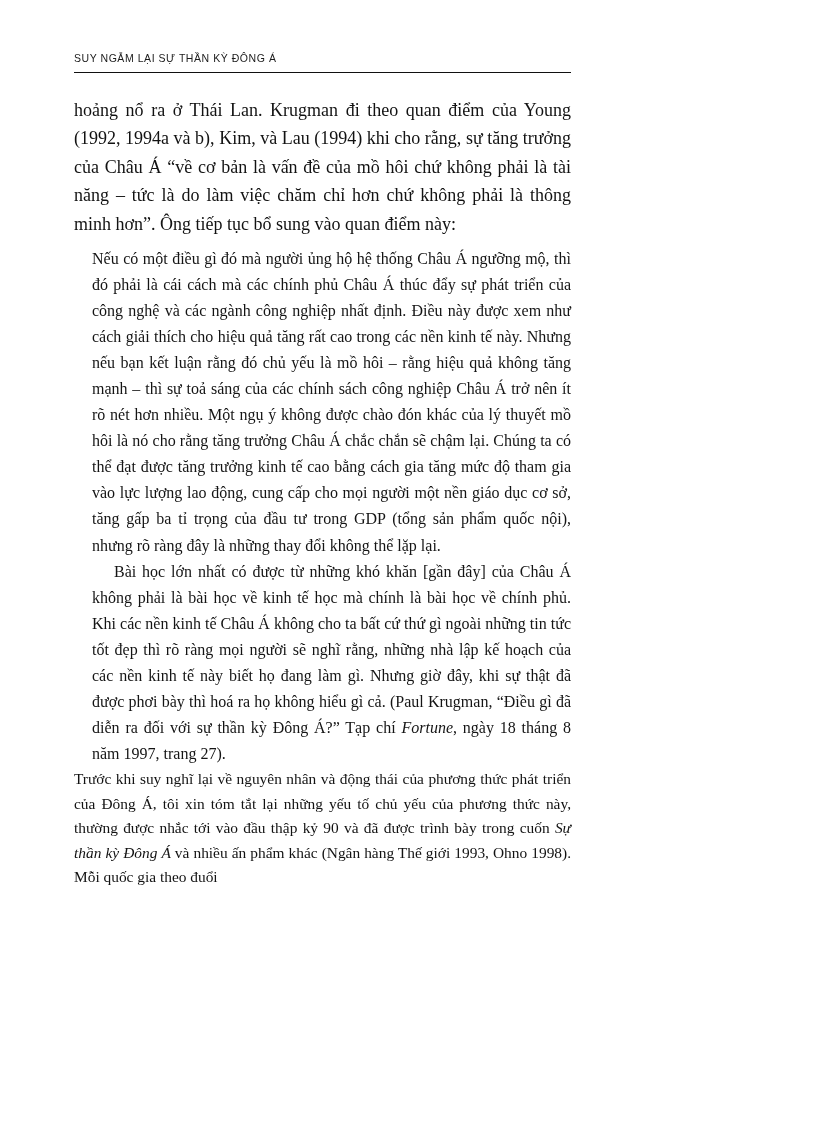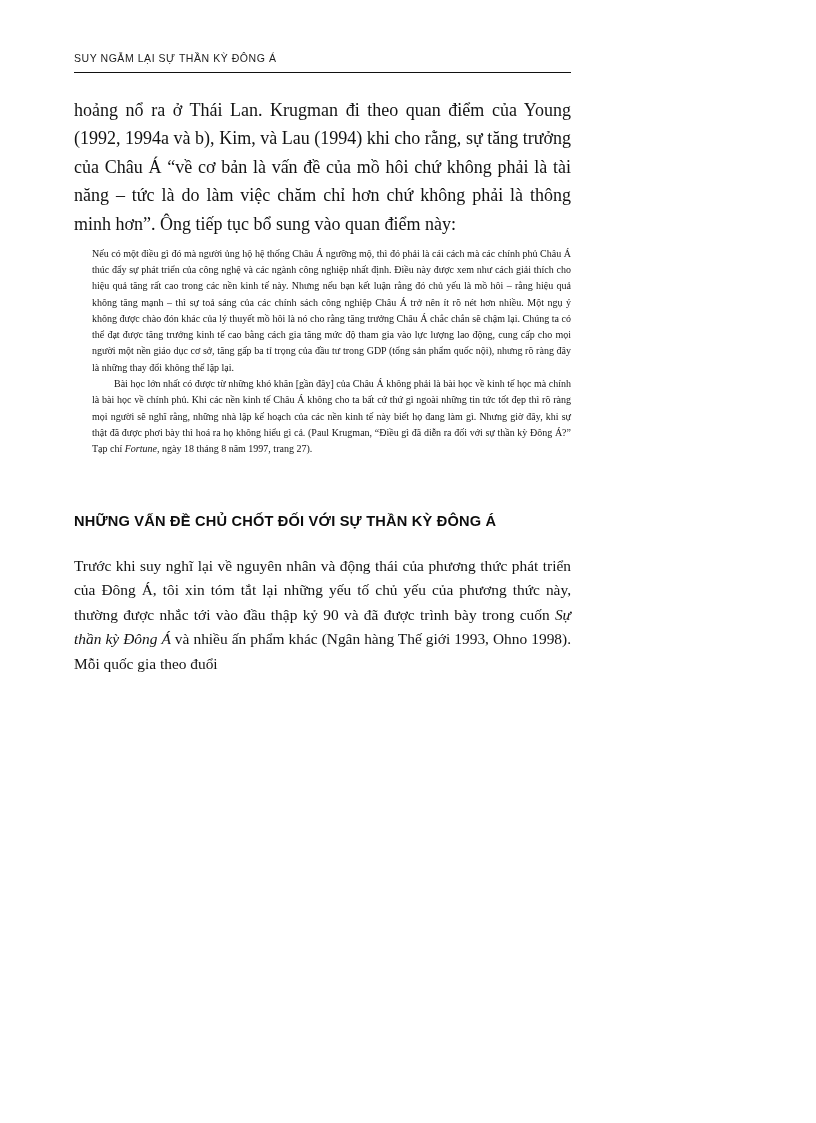--- a/index.html
+++ b/index.html
@@ -57,21 +57,21 @@
     color: #121212;
     -webkit-font-smoothing: none;
   }
 
   
   .quote {
     margin: 7px 0 0 0;
     padding-left: 18px;
   }
   .quote p {
-    font-size: 10px;
+    font-size: 16px;
     line-height: 1.63;
     text-align: justify;
     text-justify: inter-word;
     margin: 0;
     color: #141414;
   }
   .quote p + p {
     text-indent: 22px;
   }
 
@@ -107,18 +107,17 @@
 
     <div class="rule"></div>
 
     <p class="para">hoảng nổ ra ở Thái Lan. Krugman đi theo quan điểm của Young (1992, 1994a và b), Kim, và Lau (1994) khi cho rằng, sự tăng trưởng của Châu Á “về cơ bản là vấn đề của mồ hôi chứ không phải là tài năng – tức là do làm việc chăm chỉ hơn chứ không phải là thông minh hơn”. Ông tiếp tục bổ sung vào quan điểm này:</p>
 
     <div class="quote">
       <p>Nếu có một điều gì đó mà người ủng hộ hệ thống Châu Á ngưỡng mộ, thì đó phải là cái cách mà các chính phủ Châu Á thúc đẩy sự phát triển của công nghệ và các ngành công nghiệp nhất định. Điều này được xem như cách giải thích cho hiệu quả tăng rất cao trong các nền kinh tế này. Nhưng nếu bạn kết luận rằng đó chủ yếu là mồ hôi – rằng hiệu quả không tăng mạnh – thì sự toả sáng của các chính sách công nghiệp Châu Á trở nên ít rõ nét hơn nhiều. Một ngụ ý không được chào đón khác của lý thuyết mồ hôi là nó cho rằng tăng trưởng Châu Á chắc chắn sẽ chậm lại. Chúng ta có thể đạt được tăng trưởng kinh tế cao bằng cách gia tăng mức độ tham gia vào lực lượng lao động, cung cấp cho mọi người một nền giáo dục cơ sở, tăng gấp ba tỉ trọng của đầu tư trong GDP (tổng sản phẩm quốc nội), nhưng rõ ràng đây là những thay đổi không thể lặp lại.</p>
       <p><span>Bài học lớn nhất có được từ những khó khăn [gần đây] của Châu Á không phải là bài học về kinh tế học mà chính là bài học về chính phủ. Khi các nền kinh tế Châu Á không cho ta bất cứ thứ gì ngoài những tin tức tốt đẹp thì rõ ràng mọi người sẽ nghĩ rằng, những nhà lập kế hoạch của các nền kinh tế này biết họ đang làm gì. Nhưng giờ đây, khi sự thật đã được phơi bày thì hoá ra họ không hiểu gì cả. (Paul Krugman, “Điều gì đã diễn ra đối với sự thần kỳ Đông Á?”  Tạp chí </span><em class="ital">Fortune</em><span>, ngày 18 tháng 8 năm 1997, trang 27).</span></p>
     </div>
 
-    <h2 class="heading">NHỮNG VẤN ĐỀ CHỦ CHỐT ĐỐI VỚI SỰ THẦN KỲ ĐÔNG Á</h2>
 
     <p class="closing"><span>Trước khi suy nghĩ lại về nguyên nhân và động thái của phương thức phát triển của Đông Á, tôi xin tóm tắt lại những yếu tố chủ yếu của phương thức này, thường được nhắc tới vào đầu thập kỷ 90 và đã được trình bày trong cuốn </span><em class="ital">Sự thần kỳ Đông Á</em><span> và nhiều ấn phẩm khác (Ngân hàng Thế giới 1993, Ohno 1998). Mỗi quốc gia theo đuổi</span></p>
 
   </div>
 </div>
 
 </body></html>

